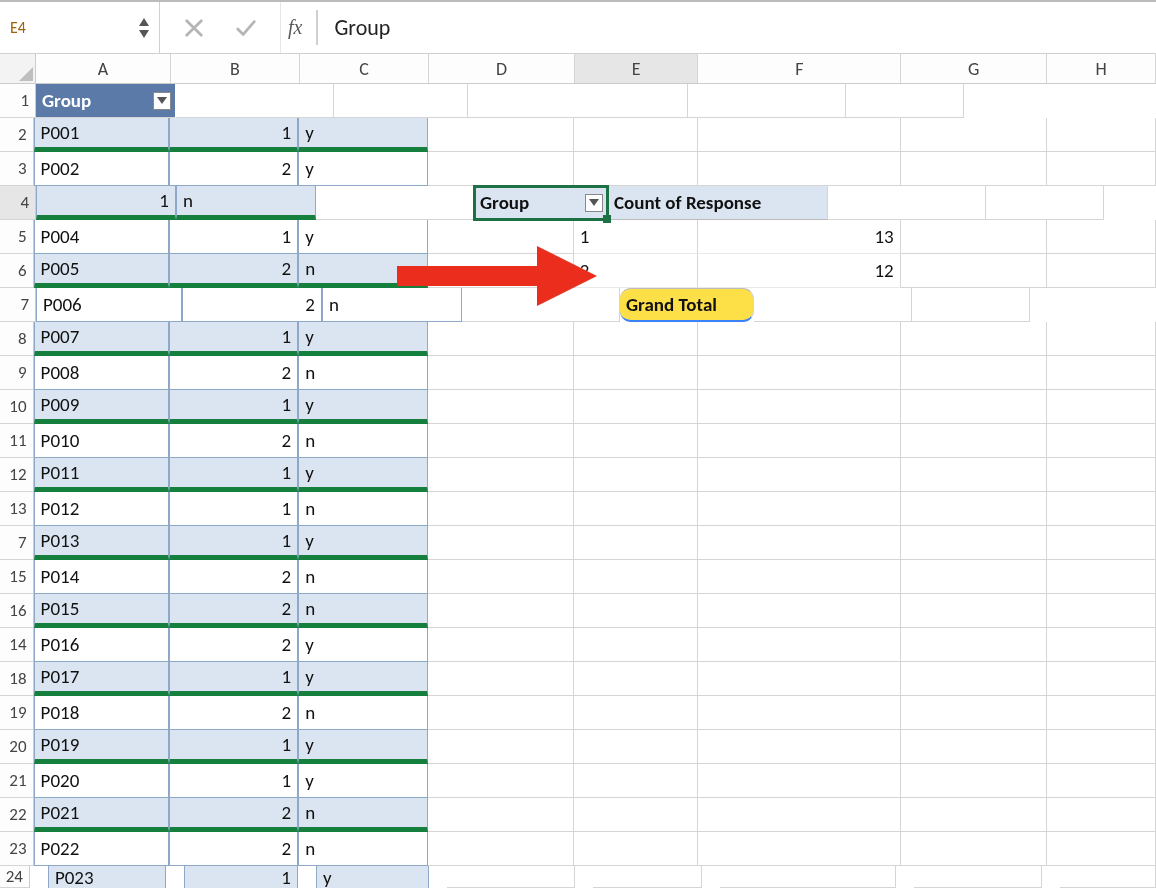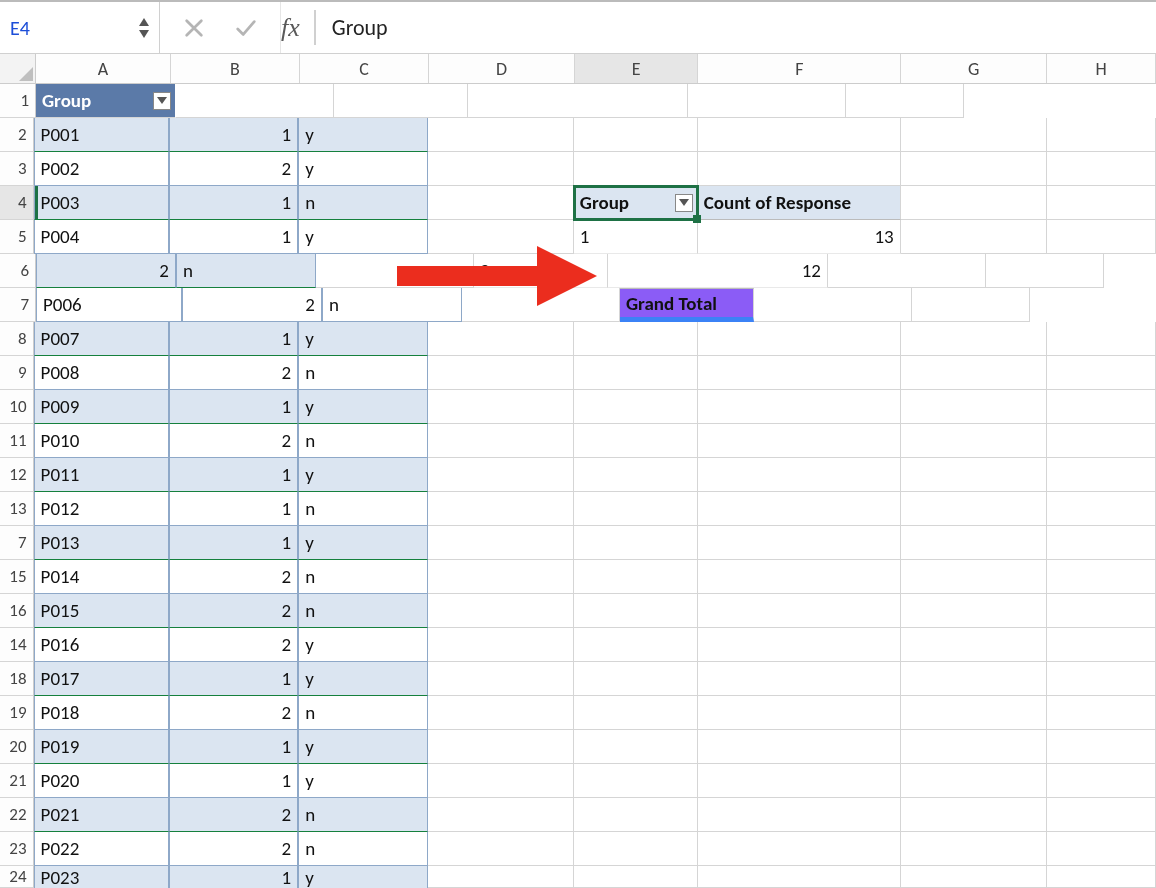--- a/index.html
+++ b/index.html
@@ -15,29 +15,29 @@
     display:flex;
     align-items:center;
     position:relative;
   }
   .name-box-wrap {
     width:160px; height:100%;
     border-right:1px solid #d0d0d0;
     display:flex; align-items:center; padding-left:10px;
     position:relative;
   }
-  .name-box { font-size:20px; color:#1d4ed8; flex:1; }
+  .name-box { font-size:16px; color:#a16207; flex:1; }
   .name-spin { width:18px; display:flex; flex-direction:column; align-items:center; gap:4px; margin-right:6px; color:#555; font-size:10px; line-height:1;}
   .name-spin .tri-up, .name-spin .tri-down { width:0;height:0; }
   .name-spin .tri-up { border-left:5px solid transparent; border-right:5px solid transparent; border-bottom:8px solid #555;}
   .name-spin .tri-down{ border-left:5px solid transparent; border-right:5px solid transparent; border-top:8px solid #555;}
   .fb-icons { display:flex; align-items:center; gap:28px; padding:0 22px; height:100%; border-right:1px solid #e6e6e6;}
   .fb-icon { width:24px; height:24px; display:flex; align-items:center; justify-content:center; }
   .fb-icon svg { width:22px; height:22px; }
-  .fx-label { font-family: "Times New Roman", serif; font-style: italic; font-size:26px; color:#5a5a5a; padding-right:14px; border-right:2px solid #d0d0d0; height:70%; display:flex; align-items:center;}
+  .fx-label { font-family: "Times New Roman", serif; font-style: italic; font-size:20px; color:#5a5a5a; padding-right:14px; border-right:2px solid #d0d0d0; height:70%; display:flex; align-items:center;margin-left:7px;}
   .fx-value { font-size:22px; color:#222; padding-left:16px; }
 
   
   .grid-wrap { position:relative; }
   .corner {
     position:absolute; left:0; top:0; width:36px; height:30px;
     border-right:1px solid #ccc; border-bottom:1px solid #ccc;
     background:#f3f3f3;
   }
   .corner svg { position:absolute; right:2px; bottom:2px; }
@@ -78,32 +78,32 @@
   .cF { width:220px; }
   .cG { width:158px; }
   .cH { width:118px; }
 
   
   .tbl-header {
     background:#5b7aa8; color:#fff; font-weight:bold;
     border-right:1px solid #fff;
   }
   .tbl-header:first-child { border-left:1px solid #8ea8c8; }
-  .tbl-band0 { background:#dbe5f1; border-left:1px solid #8ea8c8; border-right:1px solid #8ea8c8; border-bottom:1px solid #15803d;}
+  .tbl-band0 { background:#dbe5f1; border-left:1px solid #8ea8c8; border-right:1px solid #8ea8c8; border-bottom:5px solid #15803d;}
   .tbl-band1 { background:#ffffff; border-left:1px solid #8ea8c8; border-right:1px solid #8ea8c8; border-bottom:1px solid #8ea8c8;}
   .tbl-header .flt, .hdr-filter {
     width:18px; height:18px; background:#fff; border:1px solid #888;
     display:flex; align-items:center; justify-content:center;
     position:absolute; right:4px; top:50%; transform:translateY(-50%);
   }
   .tri { width:0;height:0; border-left:5px solid transparent; border-right:5px solid transparent; border-top:7px solid #555;}
   
   
   .pivot-head { background:#dbe5f1; border-bottom:1px solid #bbb;}
-  .pivot-total { background:#8b5cf6; font-weight:bold; border-bottom:5px solid #3b82f6; border-top:1px solid #bbb;}
+  .pivot-total { background:#fde047; font-weight:bold; border-bottom:2px solid #3b82f6; border-top:1px solid #bbb;border-radius:11px;}
   .pivot-body { border-bottom:1px solid #e9e9e9;}
 
   
   .selected-cell {
     outline:3px solid #1e7145;
     outline-offset:-2px;
     z-index:5;
   }
   .fill-handle { position:absolute; right:-4px; bottom:-4px; width:8px; height:8px; background:#1e7145; z-index:6;}
 
@@ -191,21 +191,20 @@
         <div class="cell cB tbl-band1 right">2</div>
         <div class="cell cC tbl-band1">y</div>
         <div class="cell cD"></div>
         <div class="cell cE"></div>
         <div class="cell cF"></div>
         <div class="cell cG"></div>
         <div class="cell cH"></div>
       </div>
       <div class="row">
         <div class="row-header active">4</div>
-        <div class="cell cA tbl-band0 row4-mark">P003</div>
         <div class="cell cB tbl-band0 right">1</div>
         <div class="cell cC tbl-band0">n</div>
         <div class="cell cD"></div>
         <div class="cell cE pivot-head bold selected-cell">Group<div class="hdr-filter">
             <div class="tri"></div>
           </div><div class="fill-handle"></div></div>
         <div class="cell cF pivot-head bold">Count of Response</div>
         <div class="cell cG"></div>
         <div class="cell cH"></div>
       </div>
@@ -215,20 +214,21 @@
         <div class="cell cB tbl-band1 right">1</div>
         <div class="cell cC tbl-band1">y</div>
         <div class="cell cD"></div>
         <div class="cell cE pivot-body">1</div>
         <div class="cell cF pivot-body right">13</div>
         <div class="cell cG"></div>
         <div class="cell cH"></div>
       </div>
       <div class="row">
         <div class="row-header">6</div>
+        <div class="cell cA tbl-band0">P005</div>
         <div class="cell cB tbl-band0 right">2</div>
         <div class="cell cC tbl-band0">n</div>
         <div class="cell cD"></div>
         <div class="cell cE pivot-body">2</div>
         <div class="cell cF pivot-body right">12</div>
         <div class="cell cG"></div>
         <div class="cell cH"></div>
       </div>
       <div class="row">
         <div class="row-header">7</div>
@@ -409,21 +409,21 @@
         <div class="row-header">23</div>
         <div class="cell cA tbl-band1">P022</div>
         <div class="cell cB tbl-band1 right">2</div>
         <div class="cell cC tbl-band1">n</div>
         <div class="cell cD"></div>
         <div class="cell cE"></div>
         <div class="cell cF"></div>
         <div class="cell cG"></div>
         <div class="cell cH"></div>
       </div>
-      <div class="row" style="height: 22px;">
+      <div class="row" style="height: 22px; gap: 18px;">
         <div class="row-header">24</div>
         <div class="cell cA tbl-band0" style="border-bottom: none;">P023</div>
         <div class="cell cB tbl-band0 right" style="border-bottom: none;">1</div>
         <div class="cell cC tbl-band0" style="border-bottom: none;">y</div>
         <div class="cell cD"></div>
         <div class="cell cE"></div>
         <div class="cell cF"></div>
         <div class="cell cG"></div>
         <div class="cell cH"></div>
       </div>

